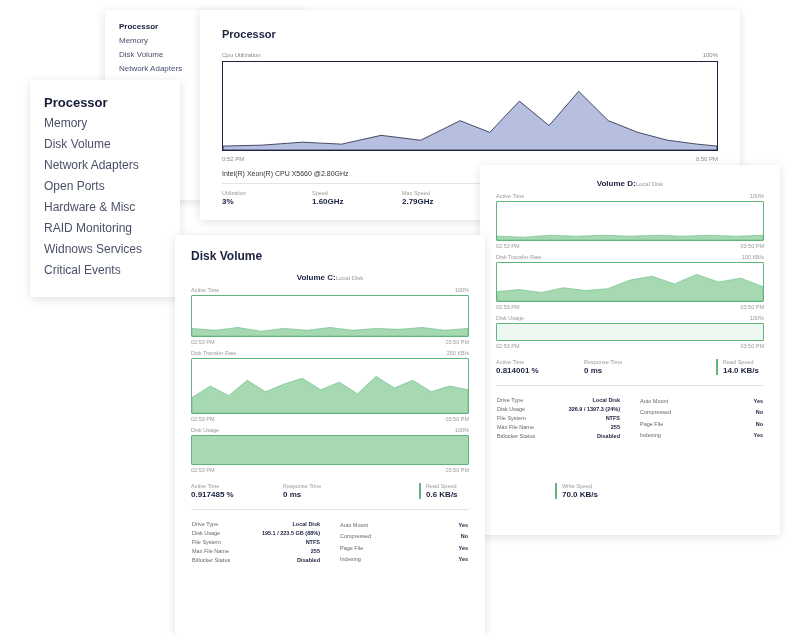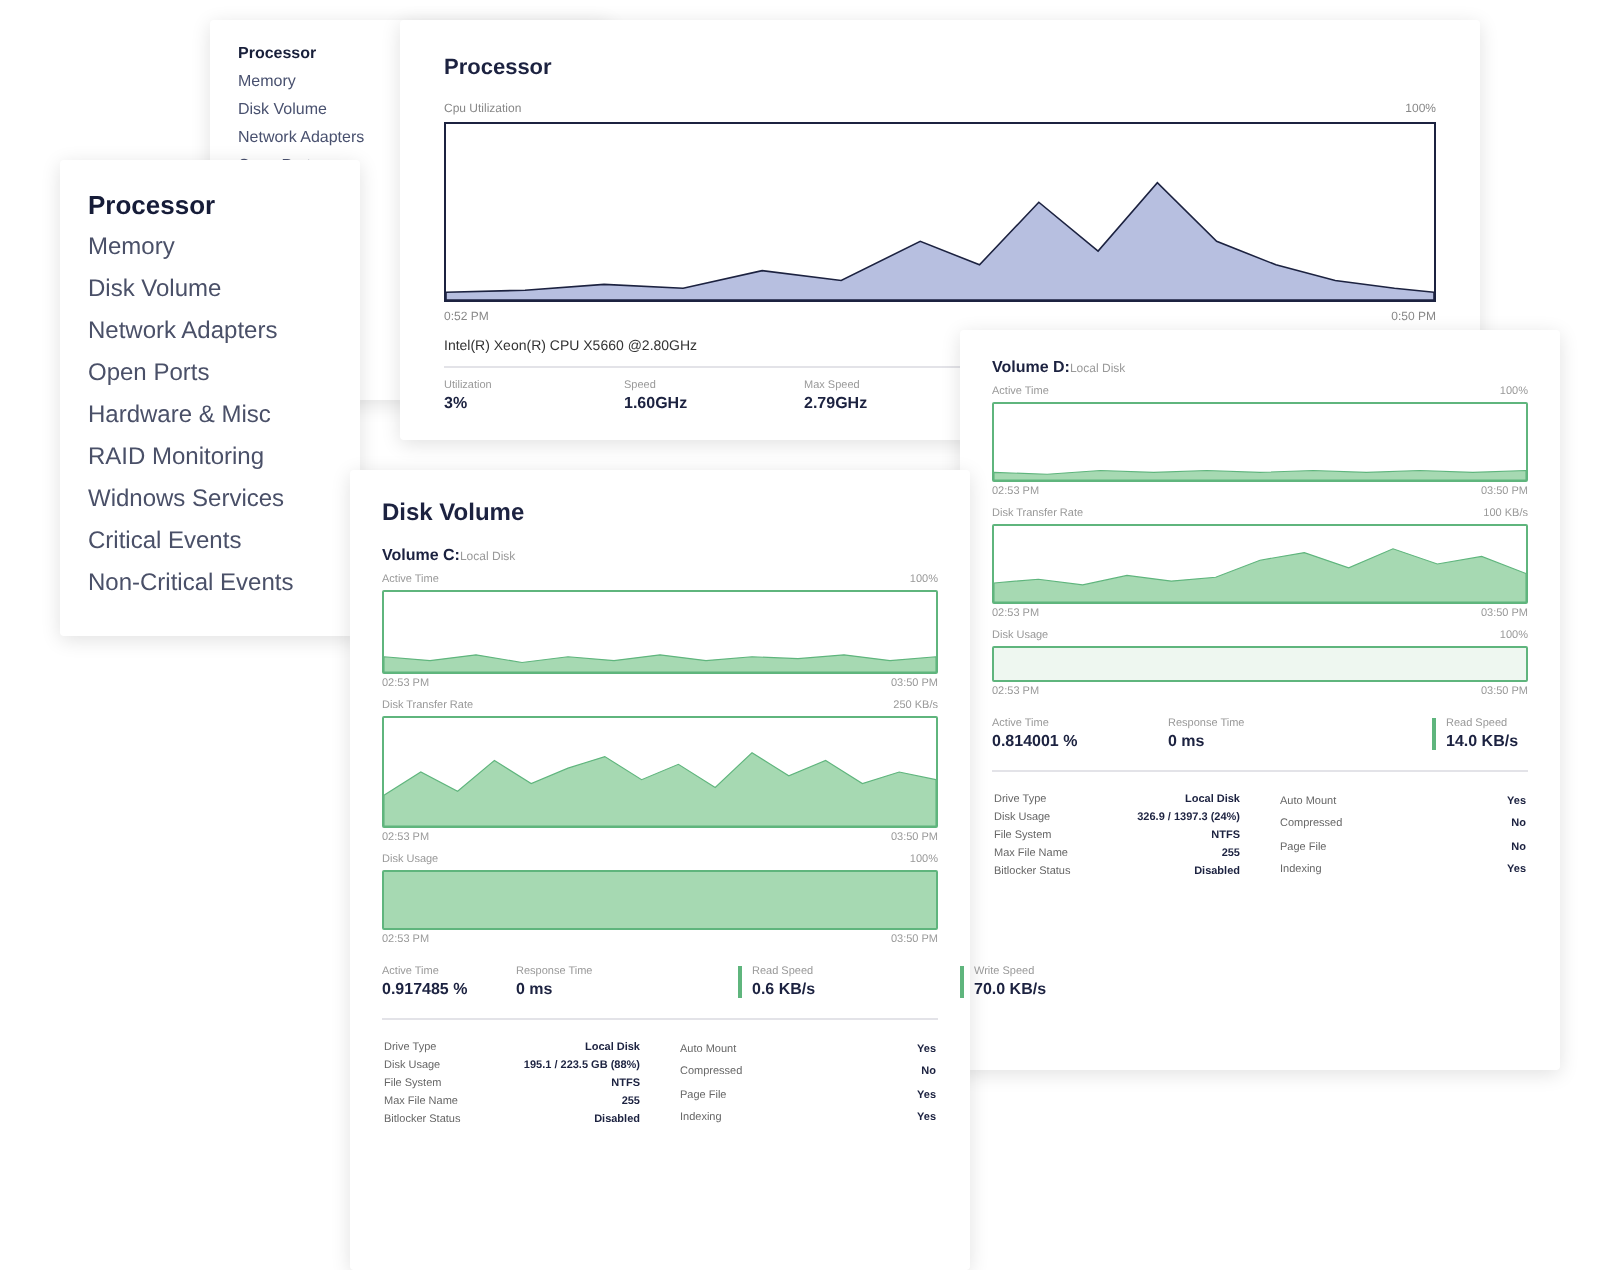--- a/index.html
+++ b/index.html
@@ -23,29 +23,29 @@
     .cpu-name { font-size:7px; color:#333; margin-bottom:6px;}
     .hr { height:1px; background:#e3e3e8; margin:3px 0 6px;}
     .stats { display:flex; gap:30px;}
     .stat { min-width:60px;}
     .stat .lab { font-size:5.5px; color:#999; margin-bottom:1px;}
     .stat .val { font-size:8px; font-weight:700; color:#1c2240;}
     .stat.bar { border-left:2px solid #5fb57d; padding-left:5px;margin-left:44px;}
     
     .diskc { left:175px; top:235px; width:310px; height:400px; padding:14px 16px; z-index:6;}
     .diskc h4 { font-size:12px; font-weight:800; color:#1c2240; margin-bottom:10px;}
-    .vol-head { display:flex; justify-content:flex-start; align-items:baseline; margin-bottom:2px;}
+    .vol-head { display:flex; justify-content:center; align-items:baseline; margin-bottom:2px;}
     .vol-head .v { font-size:8px; font-weight:700; color:#1c2240;}
     .vol-head .t { font-size:6px; color:#999;}
     .g-lbl { display:flex; justify-content:space-between; font-size:5.5px; color:#999; margin-top:5px;}
     .g-chart { border:1px solid #5fb57d; height:42px; border-radius:1px; margin-top:2px;}
     .g-chart svg{width:100%;height:100%;display:block;}
     .g-time { display:flex; justify-content:space-between; font-size:5.5px; color:#999; margin-top:2px; margin-bottom:3px;}
     .fill-bar { border:1px solid #5fb57d; height:30px; border-radius:1px; margin-top:2px; background:#a6d9b2;}
-    .drow { display:flex; gap:7px; margin-top:10px;}
+    .drow { display:flex; gap:32px; margin-top:10px;}
     .drow .stat .lab{font-size:5.5px;} .drow .stat .val{font-size:8px;}
     .props { display:flex; gap:18px; margin-top:10px; font-size:5.5px; color:#666;}
     .props table { border-collapse:collapse; width:130px;}
     .props td { padding:0 1px; line-height:9px;}
     .props td:last-child { text-align:right; font-weight:700; color:#1c2240;}
     
     .diskd { left:480px; top:165px; width:300px; height:370px; padding:14px 16px; z-index:4;}
     .diskd .g-chart{height:40px;}
     .diskd .drow{gap:28px;}
   </style>
@@ -96,21 +96,20 @@
 <div class="panel big-side">
   <div class="active">Processor</div>
   <div>Memory</div>
   <div>Disk Volume</div>
   <div>Network Adapters</div>
   <div>Open Ports</div>
   <div>Hardware &amp; Misc</div>
   <div>RAID Monitoring</div>
   <div>Widnows Services</div>
   <div>Critical Events</div>
-  <div>Non-Critical Events</div>
 </div>
 
 <div class="panel diskd">
   <div class="vol-head">
     <span class="v">Volume D:</span>
     <span class="t">Local Disk</span>
   </div>
   <div class="g-lbl">
       <span>Active Time</span>
       <span>100%</span>

